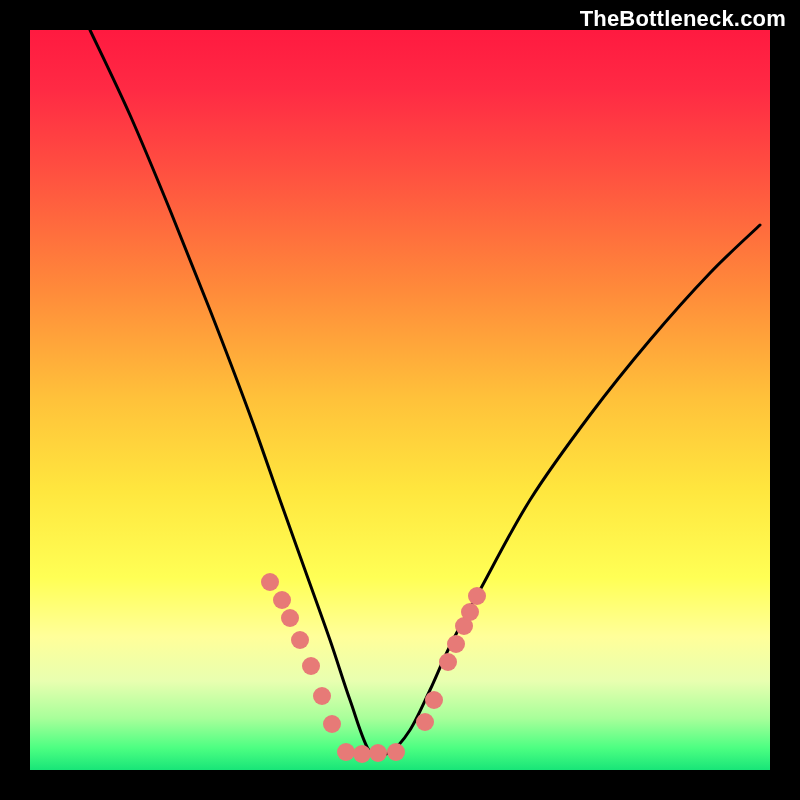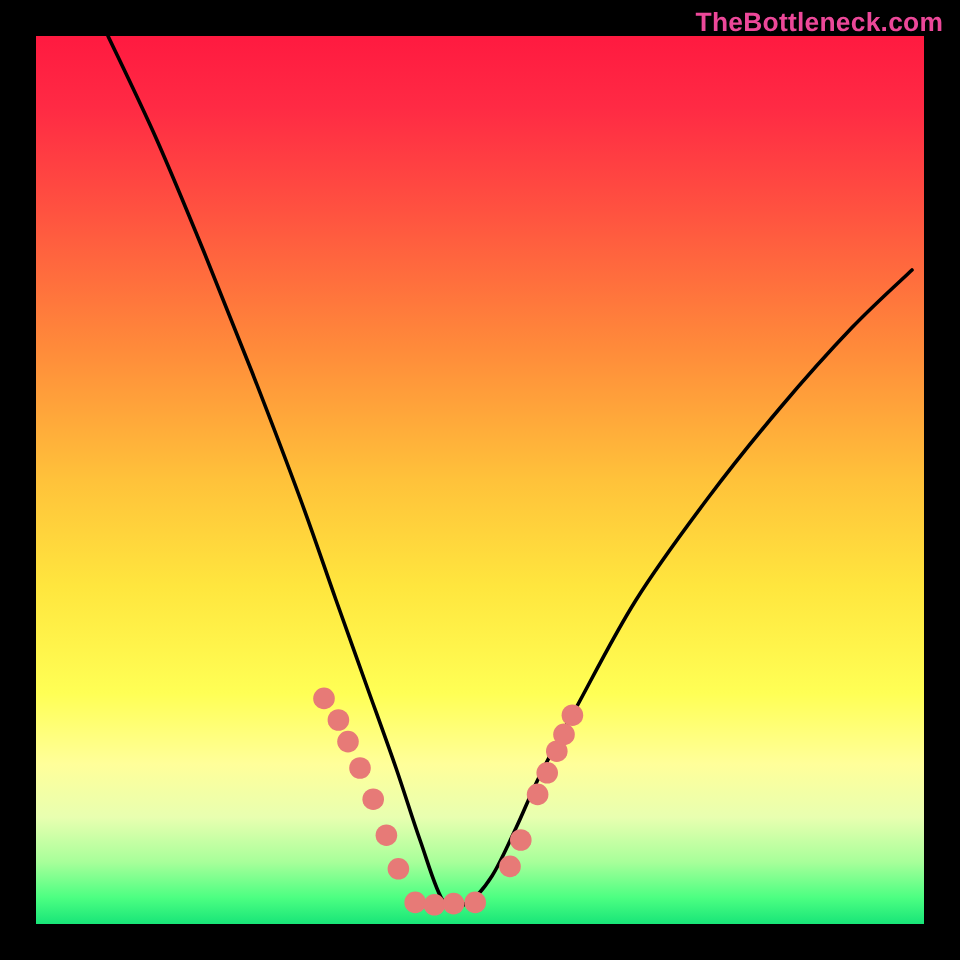--- a/index.html
+++ b/index.html
@@ -34,21 +34,21 @@
     position: absolute;
     inset: 0;
     width: 100%;
     height: 100%;
     overflow: visible;
   }
   .watermark {
     position: absolute;
     top: 6px;
     right: 14px;
-    color: #ec4899;
+    color: #ffffff;
     font-size: 22px;
     font-weight: 600;
     letter-spacing: 0.2px;
     user-select: none;
   }
 </style>
 </head>
 <body>
 
 <div class="frame">

